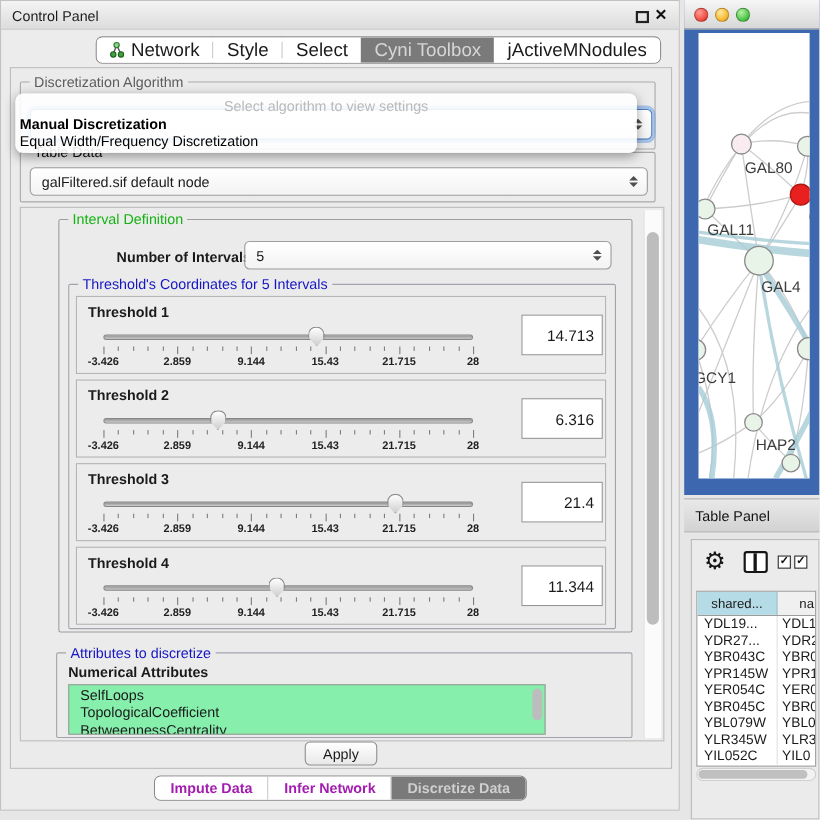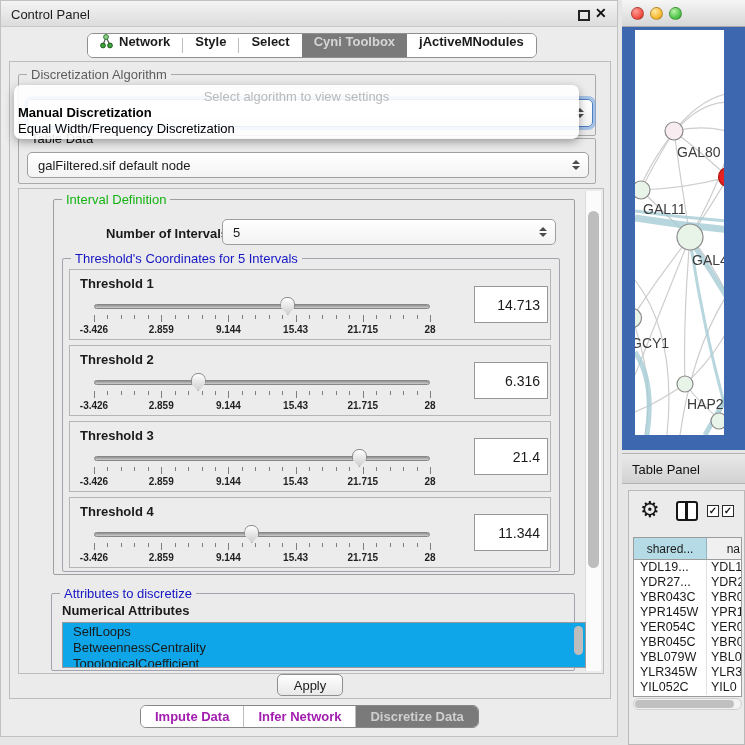--- a/index.html
+++ b/index.html
@@ -8,21 +8,21 @@
 
   
   .cp { position:absolute; left:0; top:0; width:618px; height:737px; background:#ececec; border:1px solid #c2c2c2; }
   .cp-titlebar { position:absolute; left:0; top:0; width:100%; height:26px; background:linear-gradient(#f4f4f4,#dcdcdc); border-bottom:1px solid #c8c8c8;padding-left:37px; }
   .cp-title { position:absolute; left:10px; top:6px; font-size:13px; color:#1c1c1c; }
   .float-btn { position:absolute; left:577px; top:9px; width:12px; height:11px; border:2px solid #222; background:transparent; }
   .close-btn { position:absolute; left:594px; top:4px; font-size:14px; font-weight:bold; color:#111; }
 
   
   .tabbar { position:absolute; left:86px; top:32px; height:25px; display:inline-flex; align-items:stretch; background:#fff; border:1px solid #8f8f8f; border-radius:6px; overflow:hidden; }
-  .tab { display:flex; padding:0 12px; font-size:13px; font-weight:bold; color:#1a1a1a; background:#fff; }
+  .tab { display:flex; align-items:center; padding:0 12px; font-size:17px; font-weight:normal; color:#1a1a1a; background:#fff; }
   .tab.sel { background:#7a7a7a; color:#d6d6d6; }
   .tab-sep { width:1px; background:#bdbdbd; margin:4px 0; }
   .net-ico { margin-right:6px; }
 
   
   .group { position:absolute; border:1px solid #a9a9a9; border-radius:2px; }
   .legend { position:absolute; top:-8px; left:8px; background:#ebebeb; padding:0 4px; font-size:13px; white-space:nowrap; }
   .legend.gray { color:#5d5d5d; }
   .legend.green { color:#14b314; }
   .legend.blue { color:#1515c4; }
@@ -58,40 +58,40 @@
   .track { position:absolute; left:0; right:0; top:8px; height:5px; border-radius:3px; background:linear-gradient(#909090,#cdcdcd); border:1px solid #878787; }
   .handle { position:absolute; top:1px; width:15px; height:18px; background:linear-gradient(#fefefe,#cfcfcf); border:1px solid #8a8a8a; border-radius:7px 7px 2px 2px; clip-path:polygon(0 0,100% 0,100% 55%,50% 100%,0 55%); }
   .ticks { position:absolute; left:0; top:19px; width:100%; height:8px; }
   .tick { position:absolute; top:0; width:1px; height:4px; background:#7d7d7d; }
   .tick.major { height:7px; }
   .tlabels { position:absolute; left:0; top:28px; width:100%; height:12px; }
   .tlabel { position:absolute; transform:translateX(-50%); font-size:10px; font-weight:bold; color:#1f1f1f; white-space:nowrap; }
   .val { position:absolute; left:404px; top:16px; width:74px; height:37px; background:#fff; border:1px solid #979797; font-size:14px; display:flex; align-items:center; justify-content:flex-end; padding-right:7px; }
 
   
-  .attr-list { position:absolute; left:10px; top:28px; width:524px; height:46px; background:#0ea5e9; border:1px solid #9a9a9a; overflow:hidden; font-size:13px; }
+  .attr-list { position:absolute; left:10px; top:28px; width:434px; height:46px; background:#86efac; border:1px solid #9a9a9a; overflow:hidden; font-size:13px; }
   .attr-item { padding:1px 0 0 10px; line-height:15px; white-space:nowrap; }
   .attr-sb { position:absolute; right:2px; top:3px; width:9px; height:29px; background:#bdbdbd; border-radius:5px; }
 
   .apply-btn { position:absolute; left:267px; top:612px; width:66px; height:22px; background:linear-gradient(#ffffff,#e8e8e8); border:1px solid #8f8f8f; border-radius:5px; font-size:13px; display:flex; align-items:center; justify-content:center; }
 
   
   .btabs { position:absolute; left:139px; top:704px; height:23px; display:inline-flex; border:1px solid #888; border-radius:6px; overflow:hidden; background:#fff; z-index:5; }
   .btab { display:flex; align-items:center; padding:0 14px; font-size:13px; font-weight:bold; background:#fff; color:#a21caf; border-right:1px solid #bdbdbd; }
   .btab:last-child { border-right:none; }
   .btab.sel { background:#7a7a7a; color:#cfcfcf; border-right:none; }
 
   
   .netwin { position:absolute; left:622px; top:0; width:123px; height:450px; background:#3d68af; }
   .net-titlebar { position:absolute; left:0; top:0; width:100%; height:27px; background:linear-gradient(#f6f6f6,#d7d7d7); border-bottom:1px solid #a8a8a8; }
   .tl { position:absolute; top:7px; width:13px; height:13px; border-radius:50%; border:1px solid rgba(0,0,0,.25); }
   .tl.red { left:9px; background:radial-gradient(circle at 35% 30%, #ff9d94, #f2544a 60%, #c8281f); }
   .tl.yellow { left:28px; background:radial-gradient(circle at 35% 30%, #ffe8a3, #f7bd35 60%, #d1901a); }
   .tl.green { left:47px; background:radial-gradient(circle at 35% 30%, #b8f0a8, #55c94e 60%, #2e9a2a); }
-  .net-canvas { position:absolute; left:13px; top:30px; width:89px; height:405px; background:#fff; overflow:hidden; }
+  .net-canvas { position:absolute; left:13px; top:30px; width:101px; height:405px; background:#fff; overflow:hidden; }
 
   
   .tp-header { position:absolute; left:622px; top:453px; width:123px; height:31px; background:linear-gradient(#e9e9e9,#d2d2d2); border-top:1px solid #b2b2b2; border-bottom:1px solid #b2b2b2; }
   .tp-title { position:absolute; left:10px; top:8px; font-size:13px; color:#111; }
   .tblwin { position:absolute; left:628px; top:490px; width:117px; height:255px; background:#ebebeb; border:1px solid #b9b9b9; }
   .gear { position:absolute; left:11px; top:5px; font-size:22px; color:#161616; line-height:28px; }
   .colico { position:absolute; left:47px; top:10px; width:22px; height:20px; border:2.5px solid #161616; border-radius:3px; background:#fff; }
   .colico:before { content:""; position:absolute; left:7px; top:0; bottom:0; width:2.5px; background:#161616; }
   .chk { position:absolute; top:14px; width:12px; height:12px; border:1.5px solid #2a2a2a; background:#fff; font-size:10px; font-weight:bold; line-height:10px; text-align:center; color:#111; }
   .tbl-body { position:absolute; left:4px; top:46px; width:109px; height:160px; background:#fff; border:1px solid #9c9c9c; overflow:hidden; }
@@ -366,22 +366,22 @@
             <div class="val">11.344</div>
           </div>
         </div>
       </div>
 
       <div class="group" style="left:32px; top:404px; width:524px; height:78px; border-color:#a3a3ad;">
         <span class="legend blue">Attributes to discretize</span>
         <span class="bold-label" style="left:10px; top:9px;">Numerical Attributes</span>
         <div class="attr-list">
           <div class="attr-item">SelfLoops</div>
+          <div class="attr-item">TopologicalCoefficient</div>
           <div class="attr-item">BetweennessCentrality</div>
-          <div class="attr-item">TopologicalCoefficient</div>
           <div class="attr-sb"></div>
         </div>
       </div>
     </div>
 
     <div class="apply-btn">Apply</div>
   </div>
 
   <div class="btabs">
     <div class="btab">Impute Data</div>

